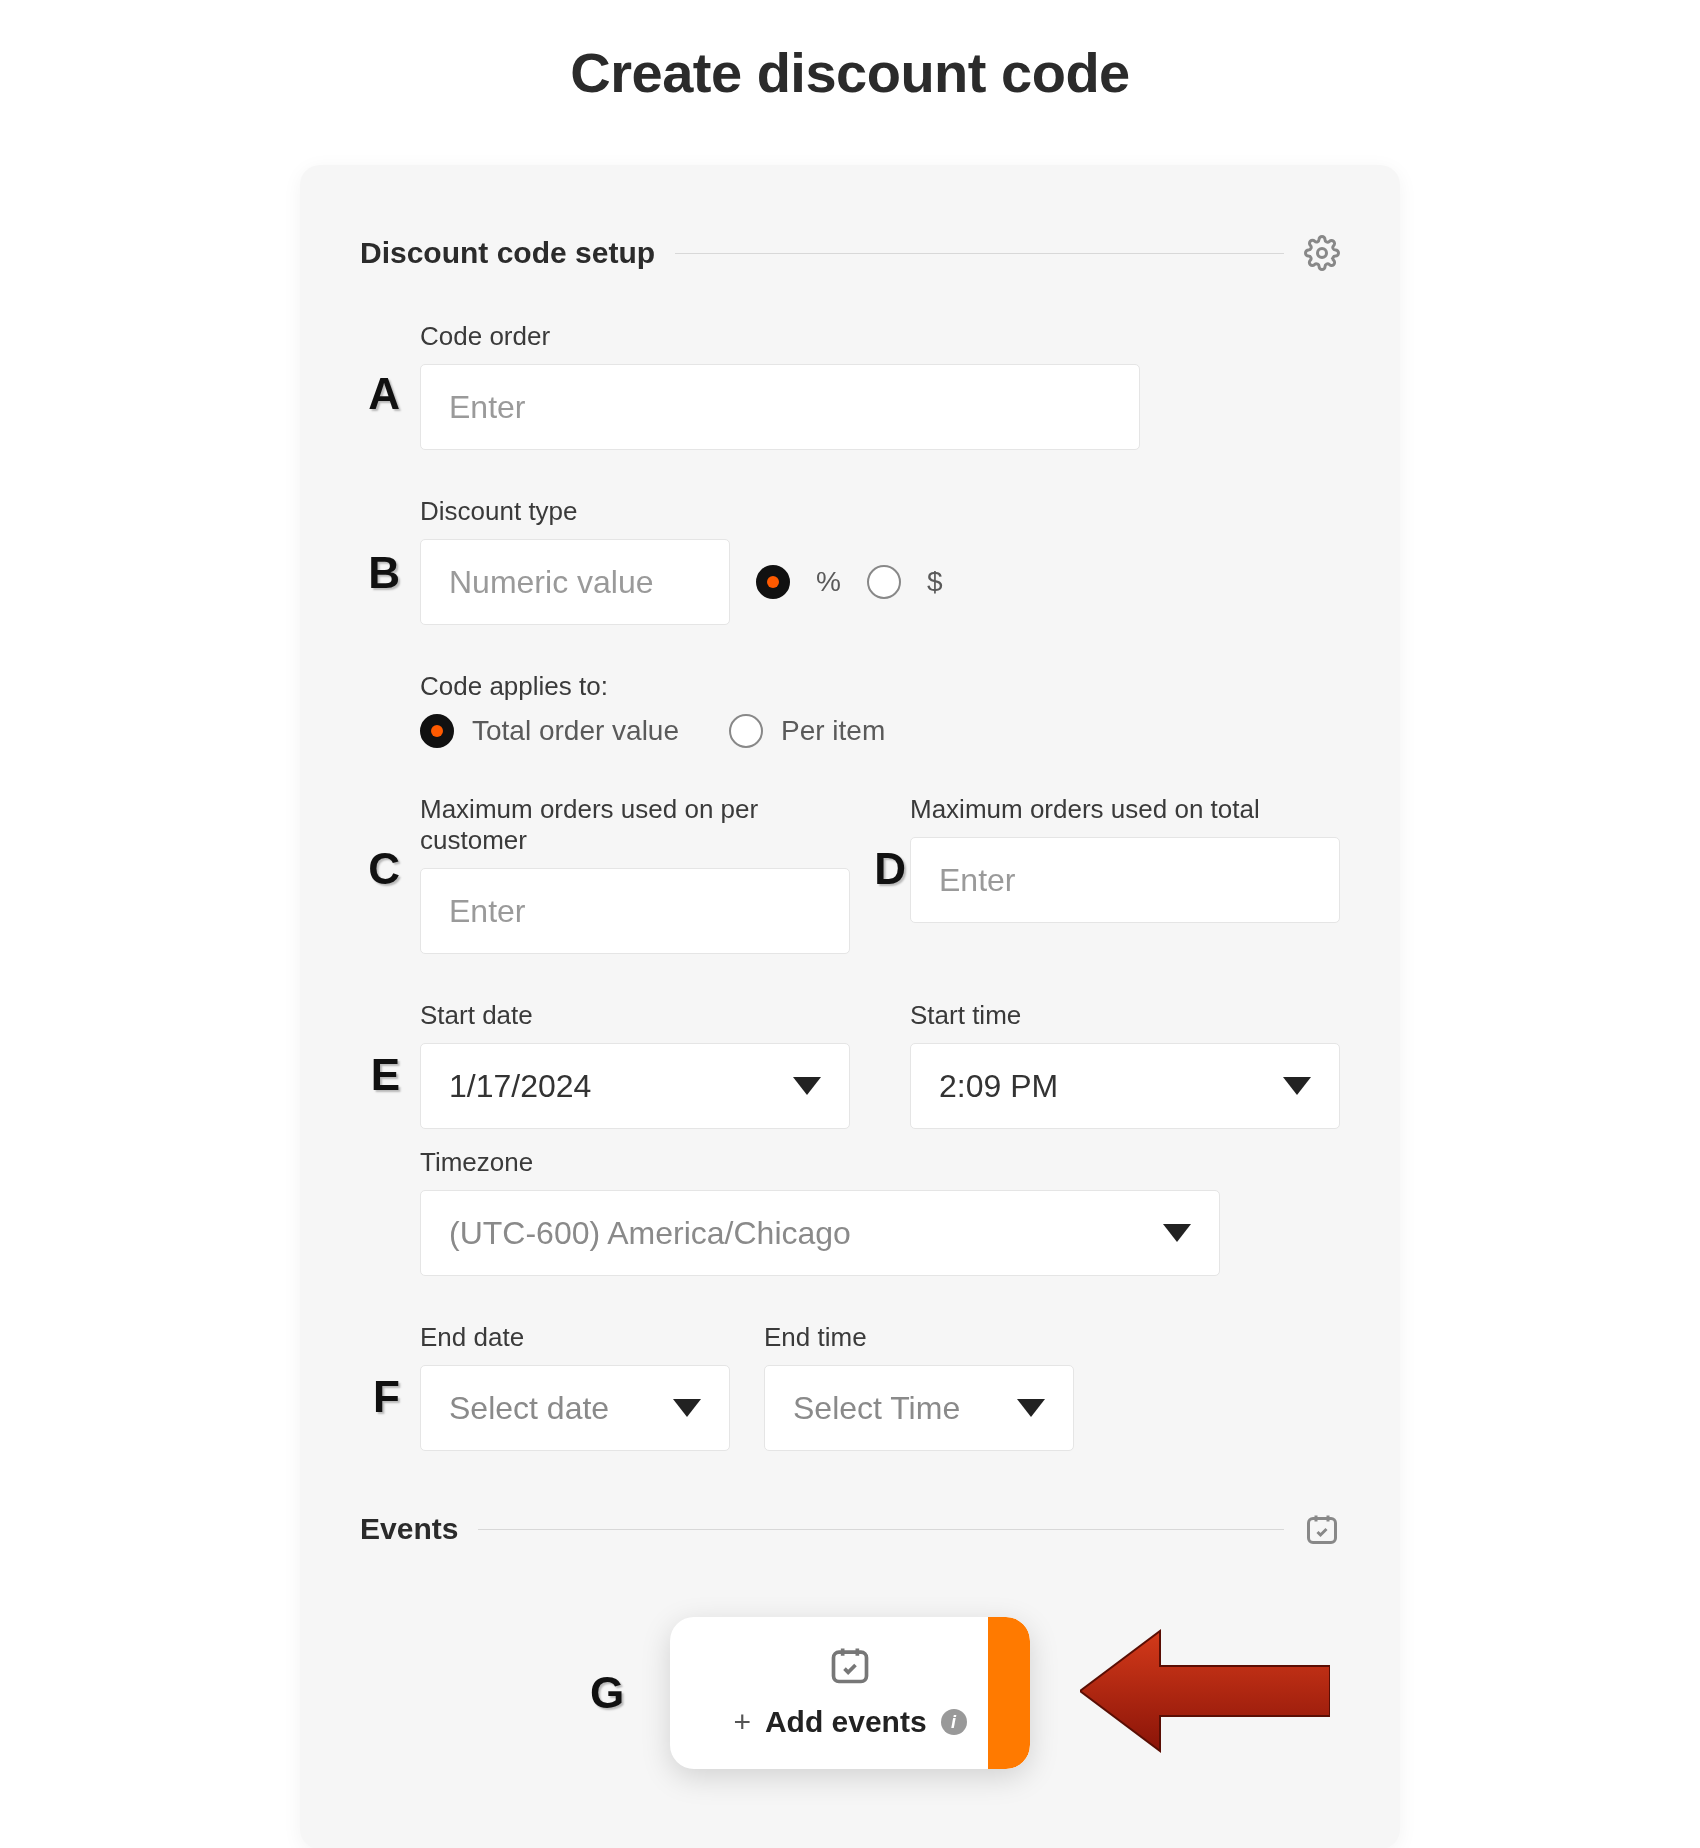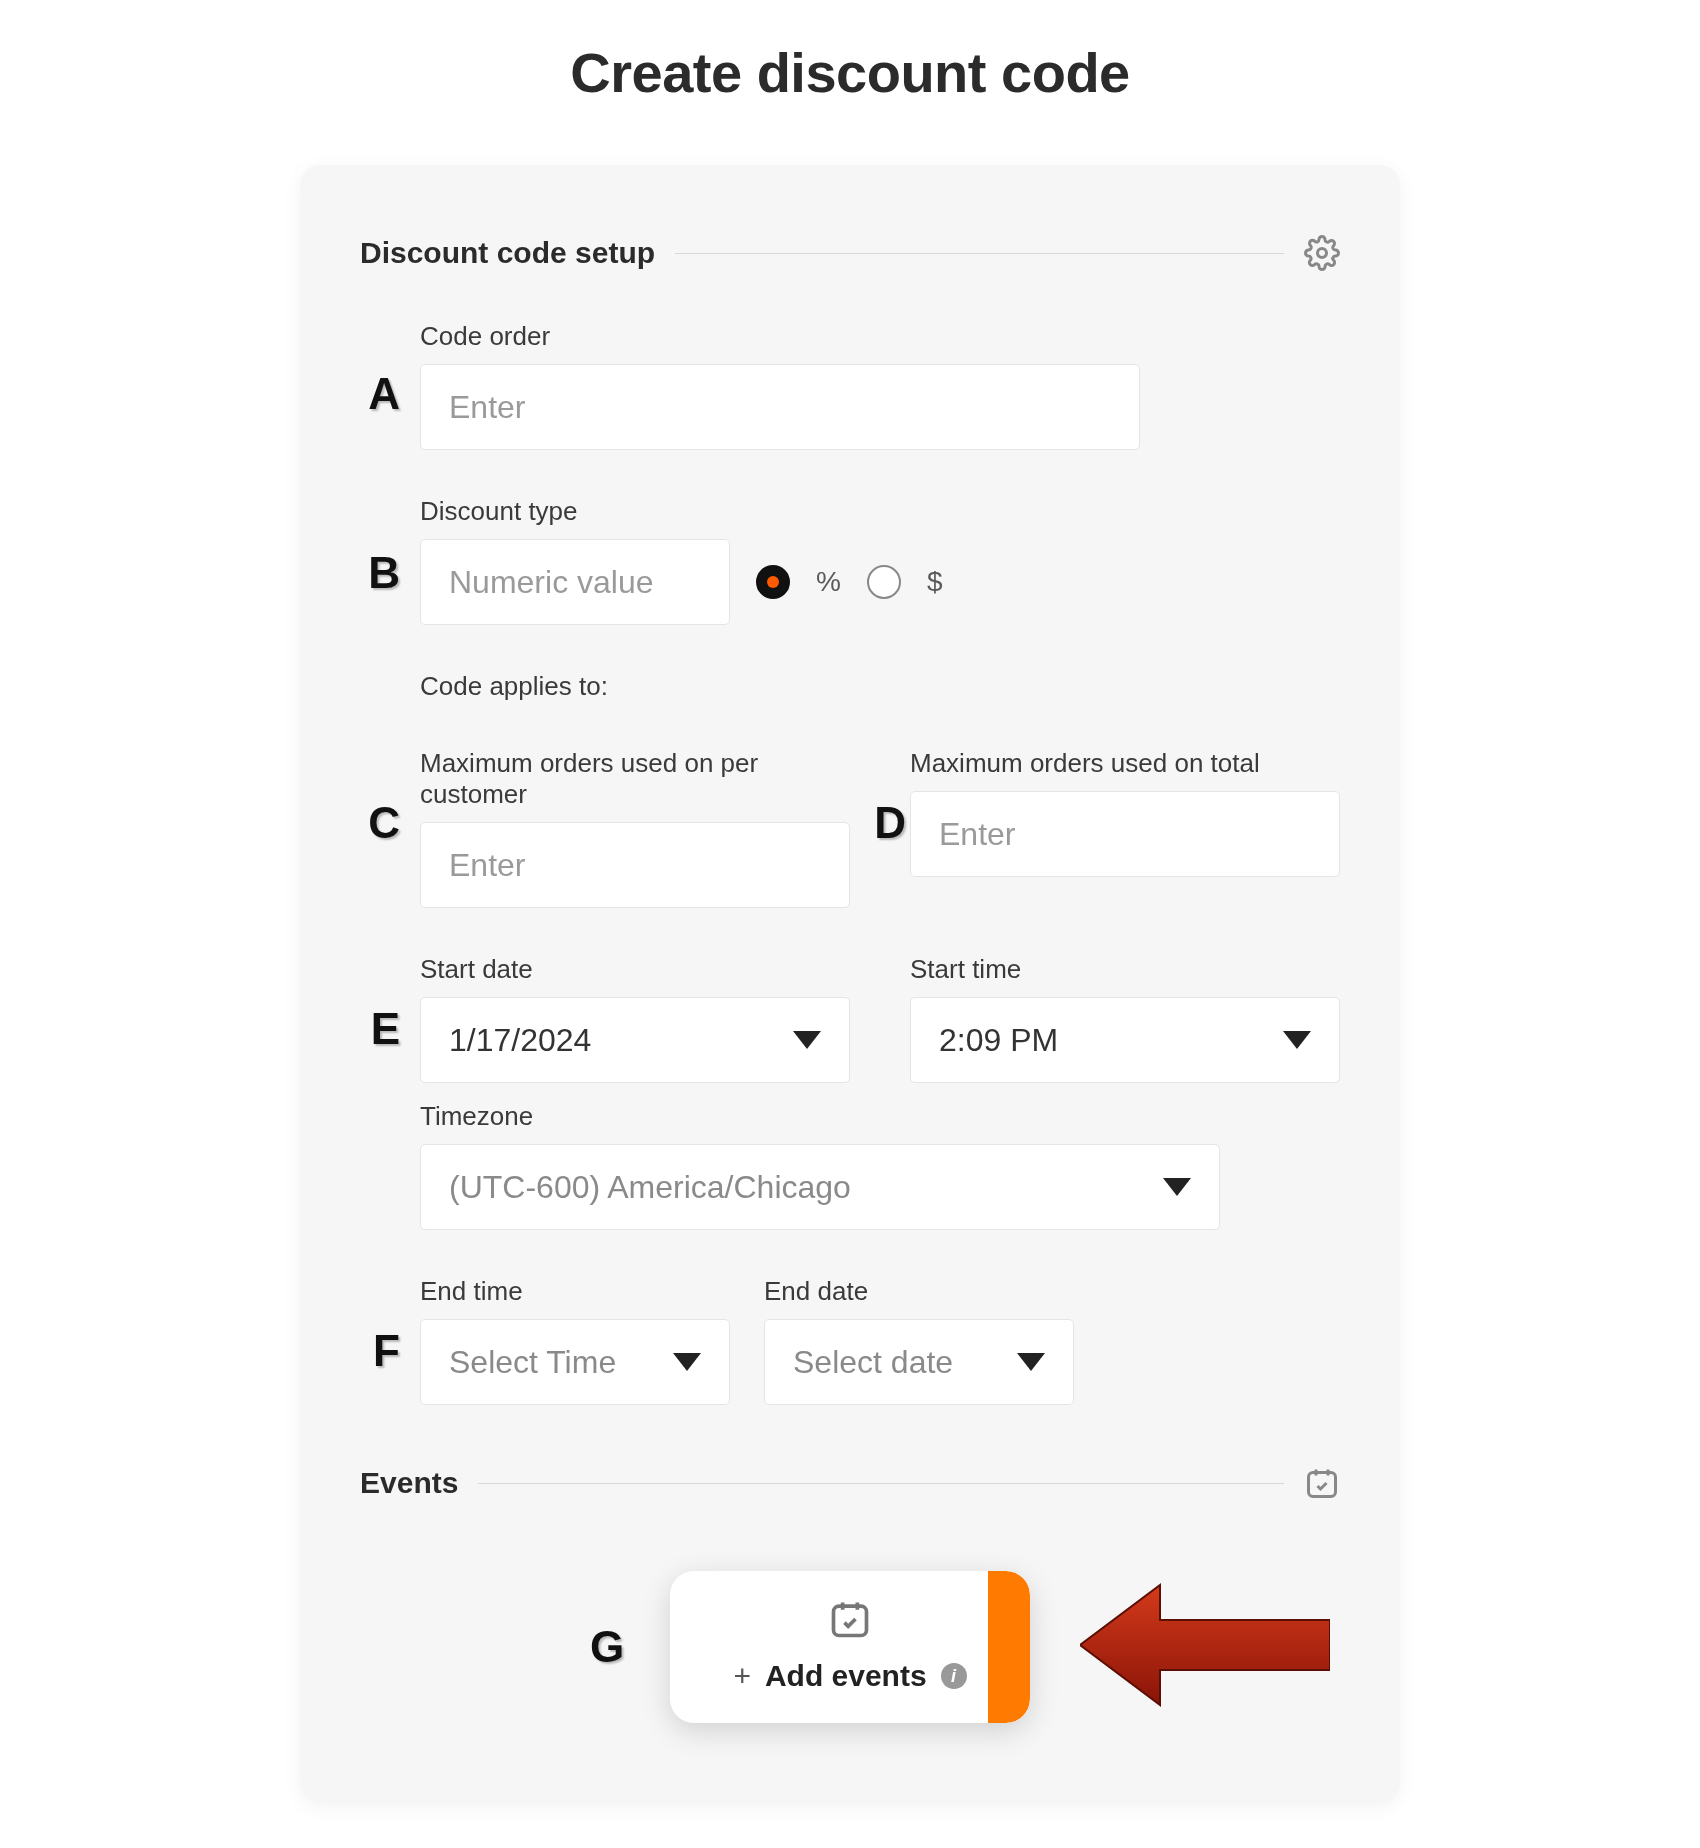--- a/index.html
+++ b/index.html
@@ -242,20 +242,27 @@
         <input class="text-input" placeholder="Numeric value" style="">
         <span class="radio selected"></span>
         <span class="radio-label">%</span>
         <span class="radio"></span>
         <span class="radio-label">$</span>
       </div>
     </div>
 
     <div class="field-block">
       <div class="field-label">Code applies to:</div>
+      <div class="row-inline" style="gap:18px;">
+        <span class="radio selected"></span>
+        <span class="radio-label">Total order value</span>
+        <span style="width:14px;"></span>
+        <span class="radio"></span>
+        <span class="radio-label">Per item</span>
+      </div>
     </div>
 
     <div class="field-block maxorders-row">
       <div class="row-50">
         <div class="col" style="position:relative;">
           <span class="marker" style="top:50px;">C</span>
           <div class="field-label">Maximum orders used on per customer</div>
           <input class="text-input" placeholder="Enter" style="">
         </div>
         <div class="col" style="position:relative;">
@@ -291,30 +298,30 @@
       <div class="select-input">
         <span class="select-value">(UTC-600) America/Chicago</span>
         <span class="chevron-down-icon"></span>
       </div>
     </div>
 
     <div class="field-block">
       <span class="marker" style="top:50px;">F</span>
       <div class="row-inline end-row" style="align-items:flex-start;">
         <div>
+          <div class="field-label">End date</div>
+          <div class="select-input">
+            <span class="select-value">Select date</span>
+            <span class="chevron-down-icon"></span>
+          </div>
+        </div>
+        <div>
           <div class="field-label">End time</div>
           <div class="select-input">
             <span class="select-value">Select Time</span>
-            <span class="chevron-down-icon"></span>
-          </div>
-        </div>
-        <div>
-          <div class="field-label">End date</div>
-          <div class="select-input">
-            <span class="select-value">Select date</span>
             <span class="chevron-down-icon"></span>
           </div>
         </div>
       </div>
     </div>
 
   </div>
 
   <div class="events-area">
     <div class="section-row" style="margin-bottom:0;">

